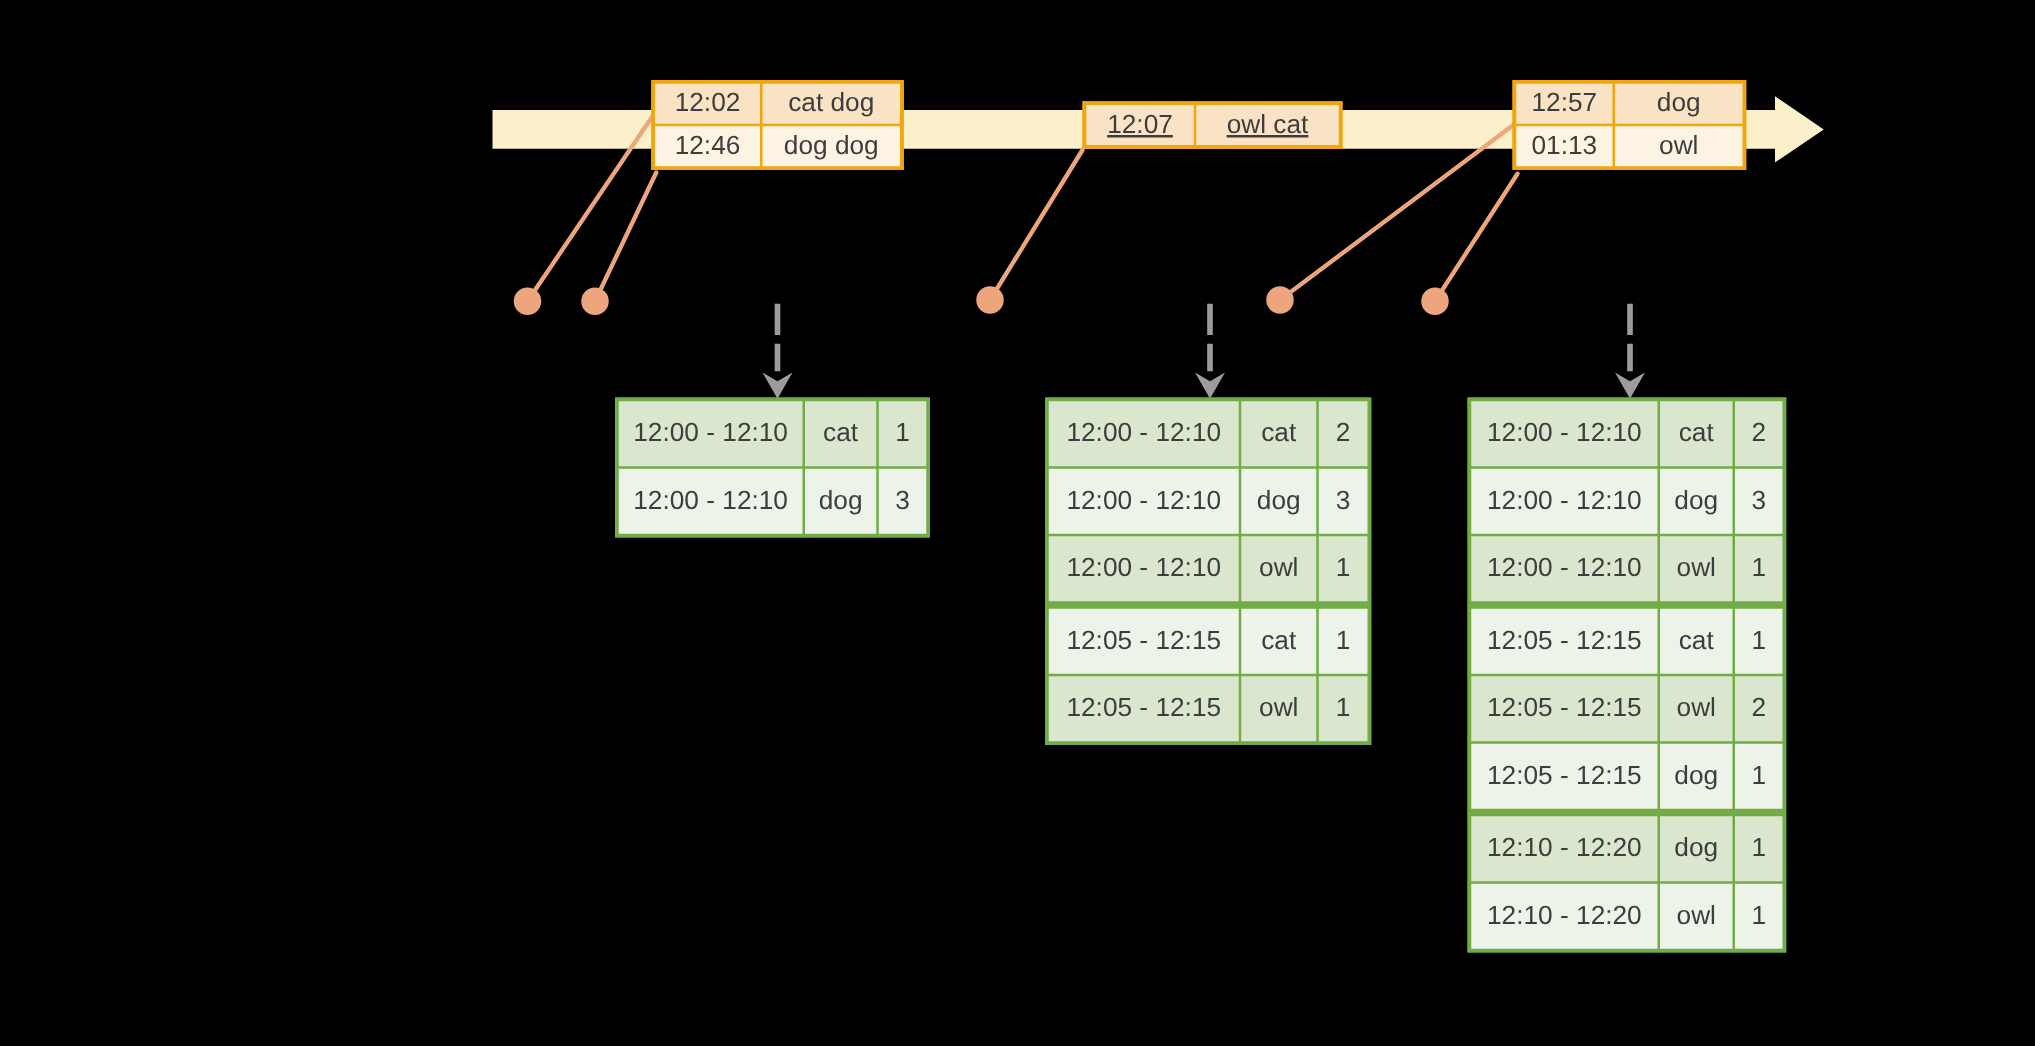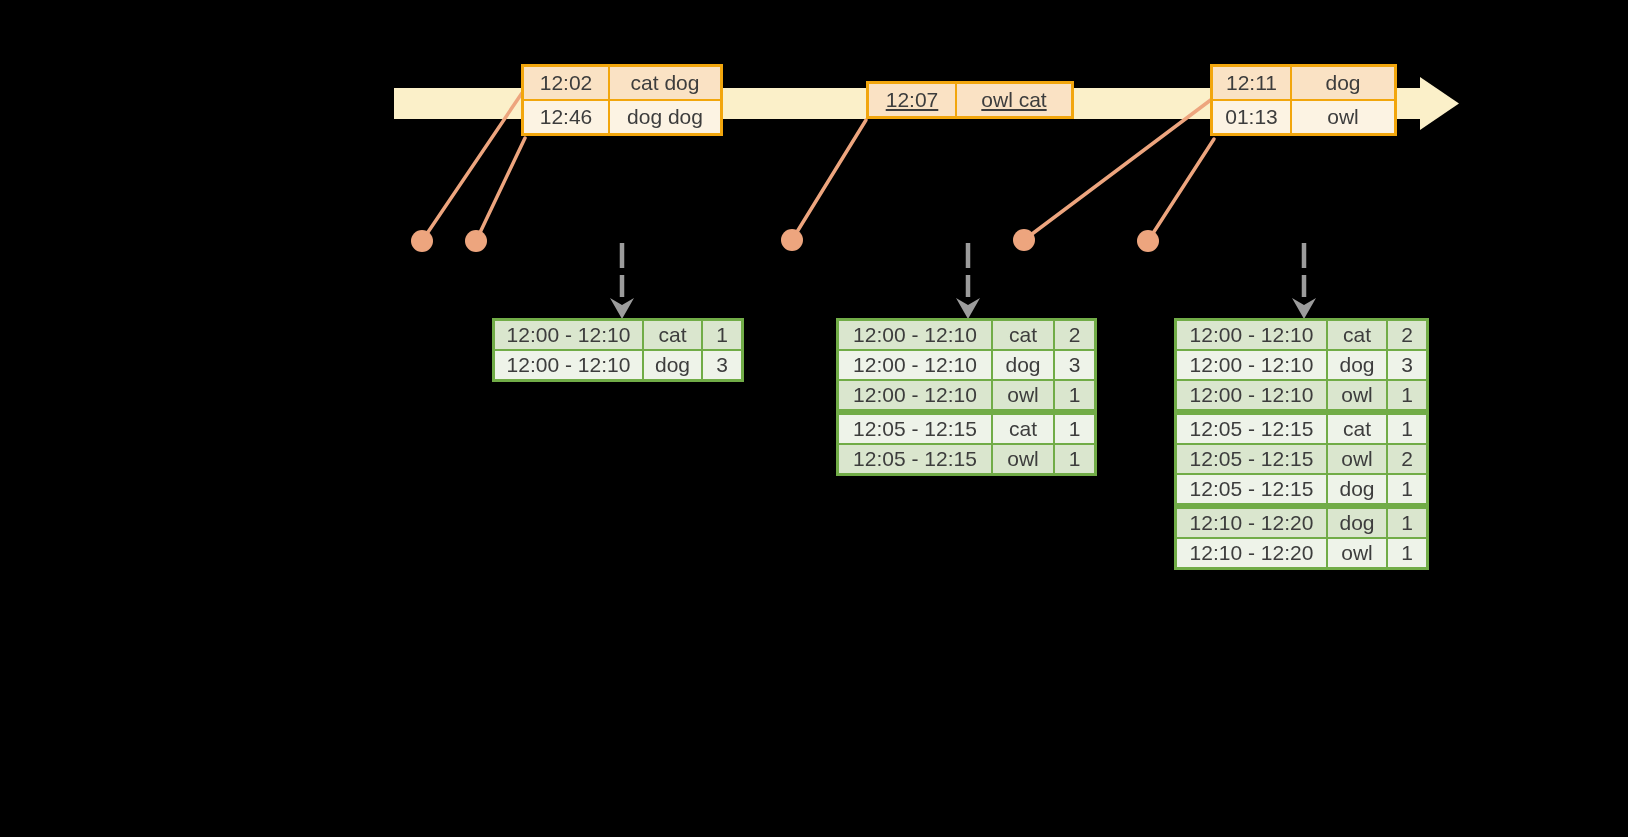--- a/index.html
+++ b/index.html
@@ -43,21 +43,21 @@
     position:absolute;background:var(--result-border);
     border:3px solid var(--result-border);
   }
   .grow{display:grid;column-gap:2px;margin-bottom:2px;}
   .grow.group-end{margin-bottom:6px;}
   .grow:last-child{margin-bottom:0;}
   .g1 .grow{grid-template-columns:147px 57px 38px;}
   .g2 .grow{grid-template-columns:152px 60px 39px;}
   .g3 .grow{grid-template-columns:149px 58px 38px;}
   .gcell{
-    height:28px;display:flex;align-items:center;justify-content:center;
+    height:52px;display:flex;align-items:center;justify-content:center;
     font-size:21px;background:var(--result-cell-light);
   }
   .grow.dark .gcell{background:var(--result-cell-dark);}
 </style>
 </head>
 <body>
 
 <div class="stage">
 
   <svg width="1628" height="837" viewBox="0 0 1628 837">
@@ -104,21 +104,21 @@
 
   <div class="etable e2" style="left:866px;top:81px;text-decoration:underline;">
     <div class="erow dark">
       <div class="ecell">12:07</div>
       <div class="ecell">owl cat</div>
     </div>
   </div>
 
   <div class="etable e3" style="left:1210px;top:64px;">
     <div class="erow dark">
-      <div class="ecell">12:11</div>
+      <div class="ecell">12:57</div>
       <div class="ecell">dog</div>
     </div>
     <div class="erow">
       <div class="ecell">01:13</div>
       <div class="ecell">owl</div>
     </div>
   </div>
 
   <div class="gtable g1" style="left:492px;top:318px;">
     <div class="grow dark">

